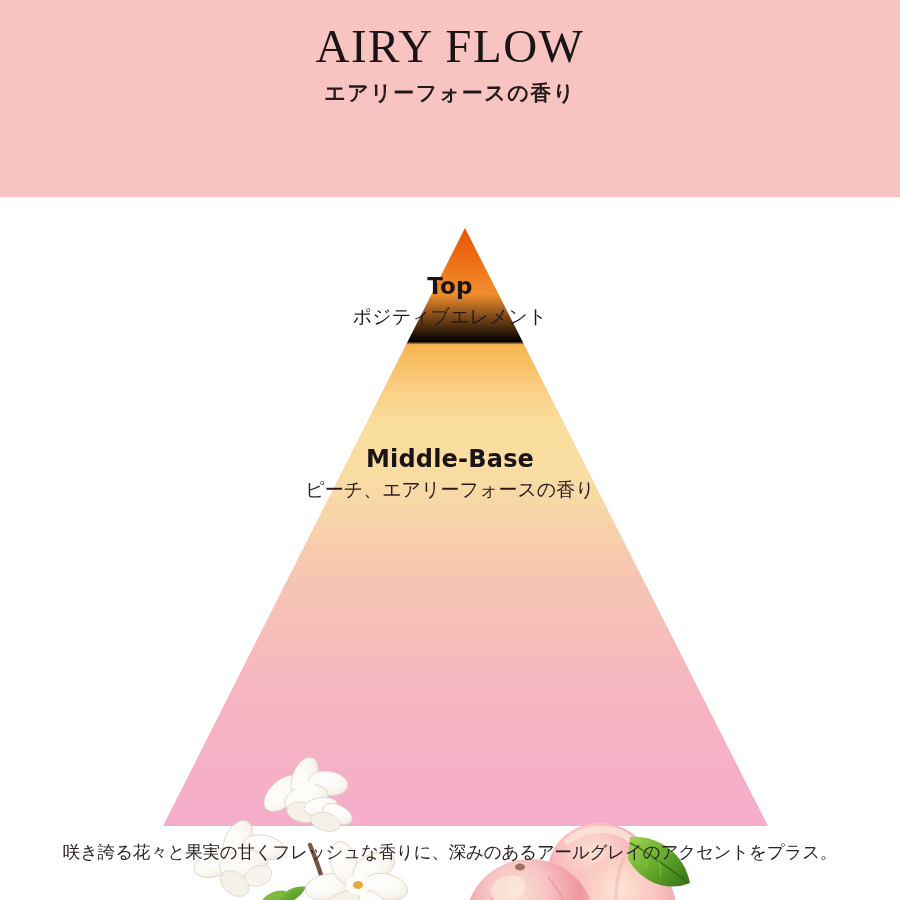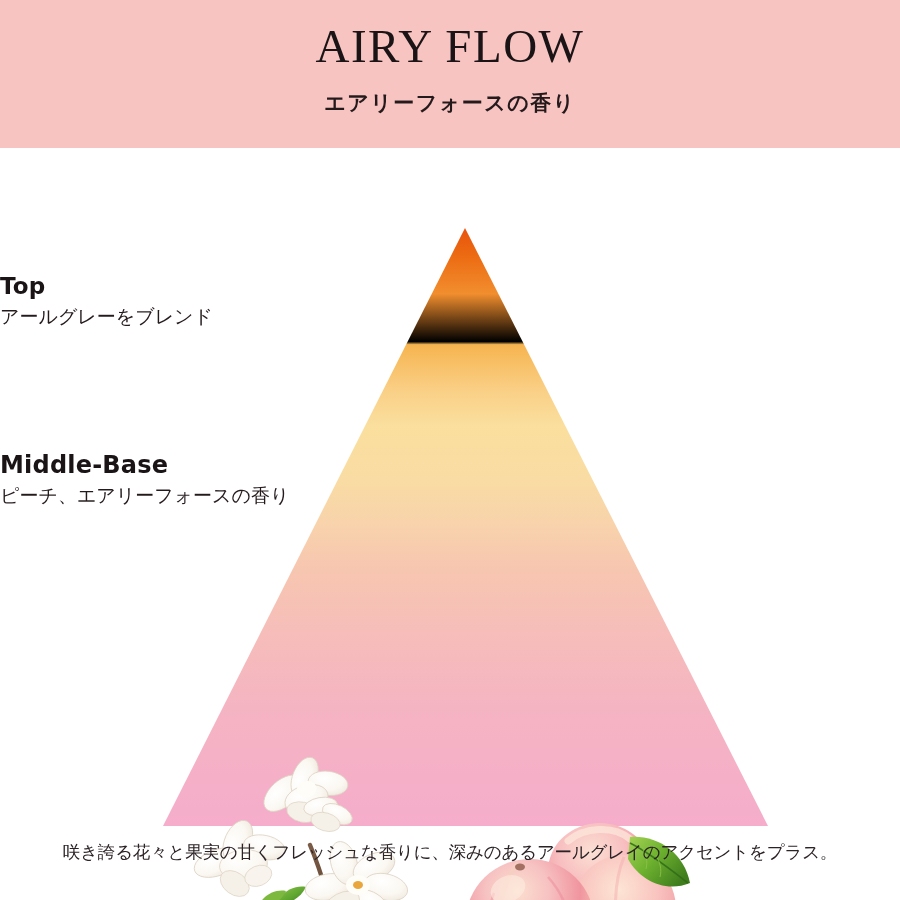--- a/index.html
+++ b/index.html
@@ -21,40 +21,40 @@
     background: #ffffff;
     overflow: hidden;
   }
 
   
   .header-band {
     position: absolute;
     left: 0;
     top: 0;
     width: 900px;
-    height: 148px;
+    height: 197px;
     background: #f8c4c1;
     display: flex;
     flex-direction: column;
     align-items: center;
     justify-content: flex-start;
     box-sizing: border-box;
     padding-top: 18px;
   }
   .title-line {
     font-family: "Liberation Serif", "DejaVu Serif", serif;
     font-size: 47px;
     line-height: 56px;
     letter-spacing: 1.5px;
     color: #1a1416;
     text-align: center;
     white-space: nowrap;
   }
   .subtitle-jp {
-    margin-top: 16px;
+    margin-top: 6px;
     font-family: "DejaVu Sans", "Liberation Sans", sans-serif;
     font-size: 21px;
     line-height: 26px;
     font-weight: 700;
     letter-spacing: 1.5px;
     color: #241a1c;
     text-align: center;
     white-space: nowrap;
   }
 
@@ -72,21 +72,21 @@
     top: 0;
     width: 900px;
     height: 648px;
     display: block;
   }
 
   
   .note-block {
     position: absolute;
     width: 900px;
-    text-align: left;
+    text-align: center;
     pointer-events: none;
   }
   .note-top { top: 272px; }
   .note-middle { top: 445px; }
 
   .note-heading {
     font-family: "DejaVu Sans", "Liberation Sans", sans-serif;
     font-size: 23px;
     line-height: 28px;
     font-weight: 700;
@@ -273,24 +273,24 @@
       <ellipse cx="78" cy="124" rx="64" ry="62" fill="url(#peachFront)"></ellipse>
       <path d="M66,66 C50,86 44,114 50,144 C54,166 66,180 78,186" stroke="#f6cfc0" stroke-width="5" fill="none" opacity="0.65"></path>
       <ellipse cx="68" cy="70" rx="5" ry="3.4" fill="#8d5a4a" opacity="0.8"></ellipse>
       <path d="M42,96 C36,112 34,132 40,150" stroke="#ee8f9d" stroke-width="2.4" fill="none" opacity="0.5"></path>
       <path d="M96,80 C112,98 120,120 118,144" stroke="#ea8496" stroke-width="2.6" fill="none" opacity="0.45"></path>
       <ellipse cx="56" cy="92" rx="18" ry="13" fill="#fdeee2" opacity="0.55" transform="rotate(-24 56 92)"></ellipse>
     </svg>
 
     <div class="note-block note-top" style="top:80px;">
       <div class="note-heading">Top</div>
-      <div class="note-desc">アールグレーをブレンド</div>
+      <div class="note-desc">ポジティブエレメント</div>
     </div>
 
-    <div class="note-block note-middle" style="top:253px;margin-top:6px;">
+    <div class="note-block note-middle" style="top:253px;">
       <div class="note-heading middle">Middle-Base</div>
       <div class="note-desc">ピーチ、エアリーフォースの香り</div>
     </div>
   </div>
 
   <div class="caption">咲き誇る花々と果実の甘くフレッシュな香りに、深みのあるアールグレイのアクセントをプラス。</div>
 
 </div>
 
 </body></html>

